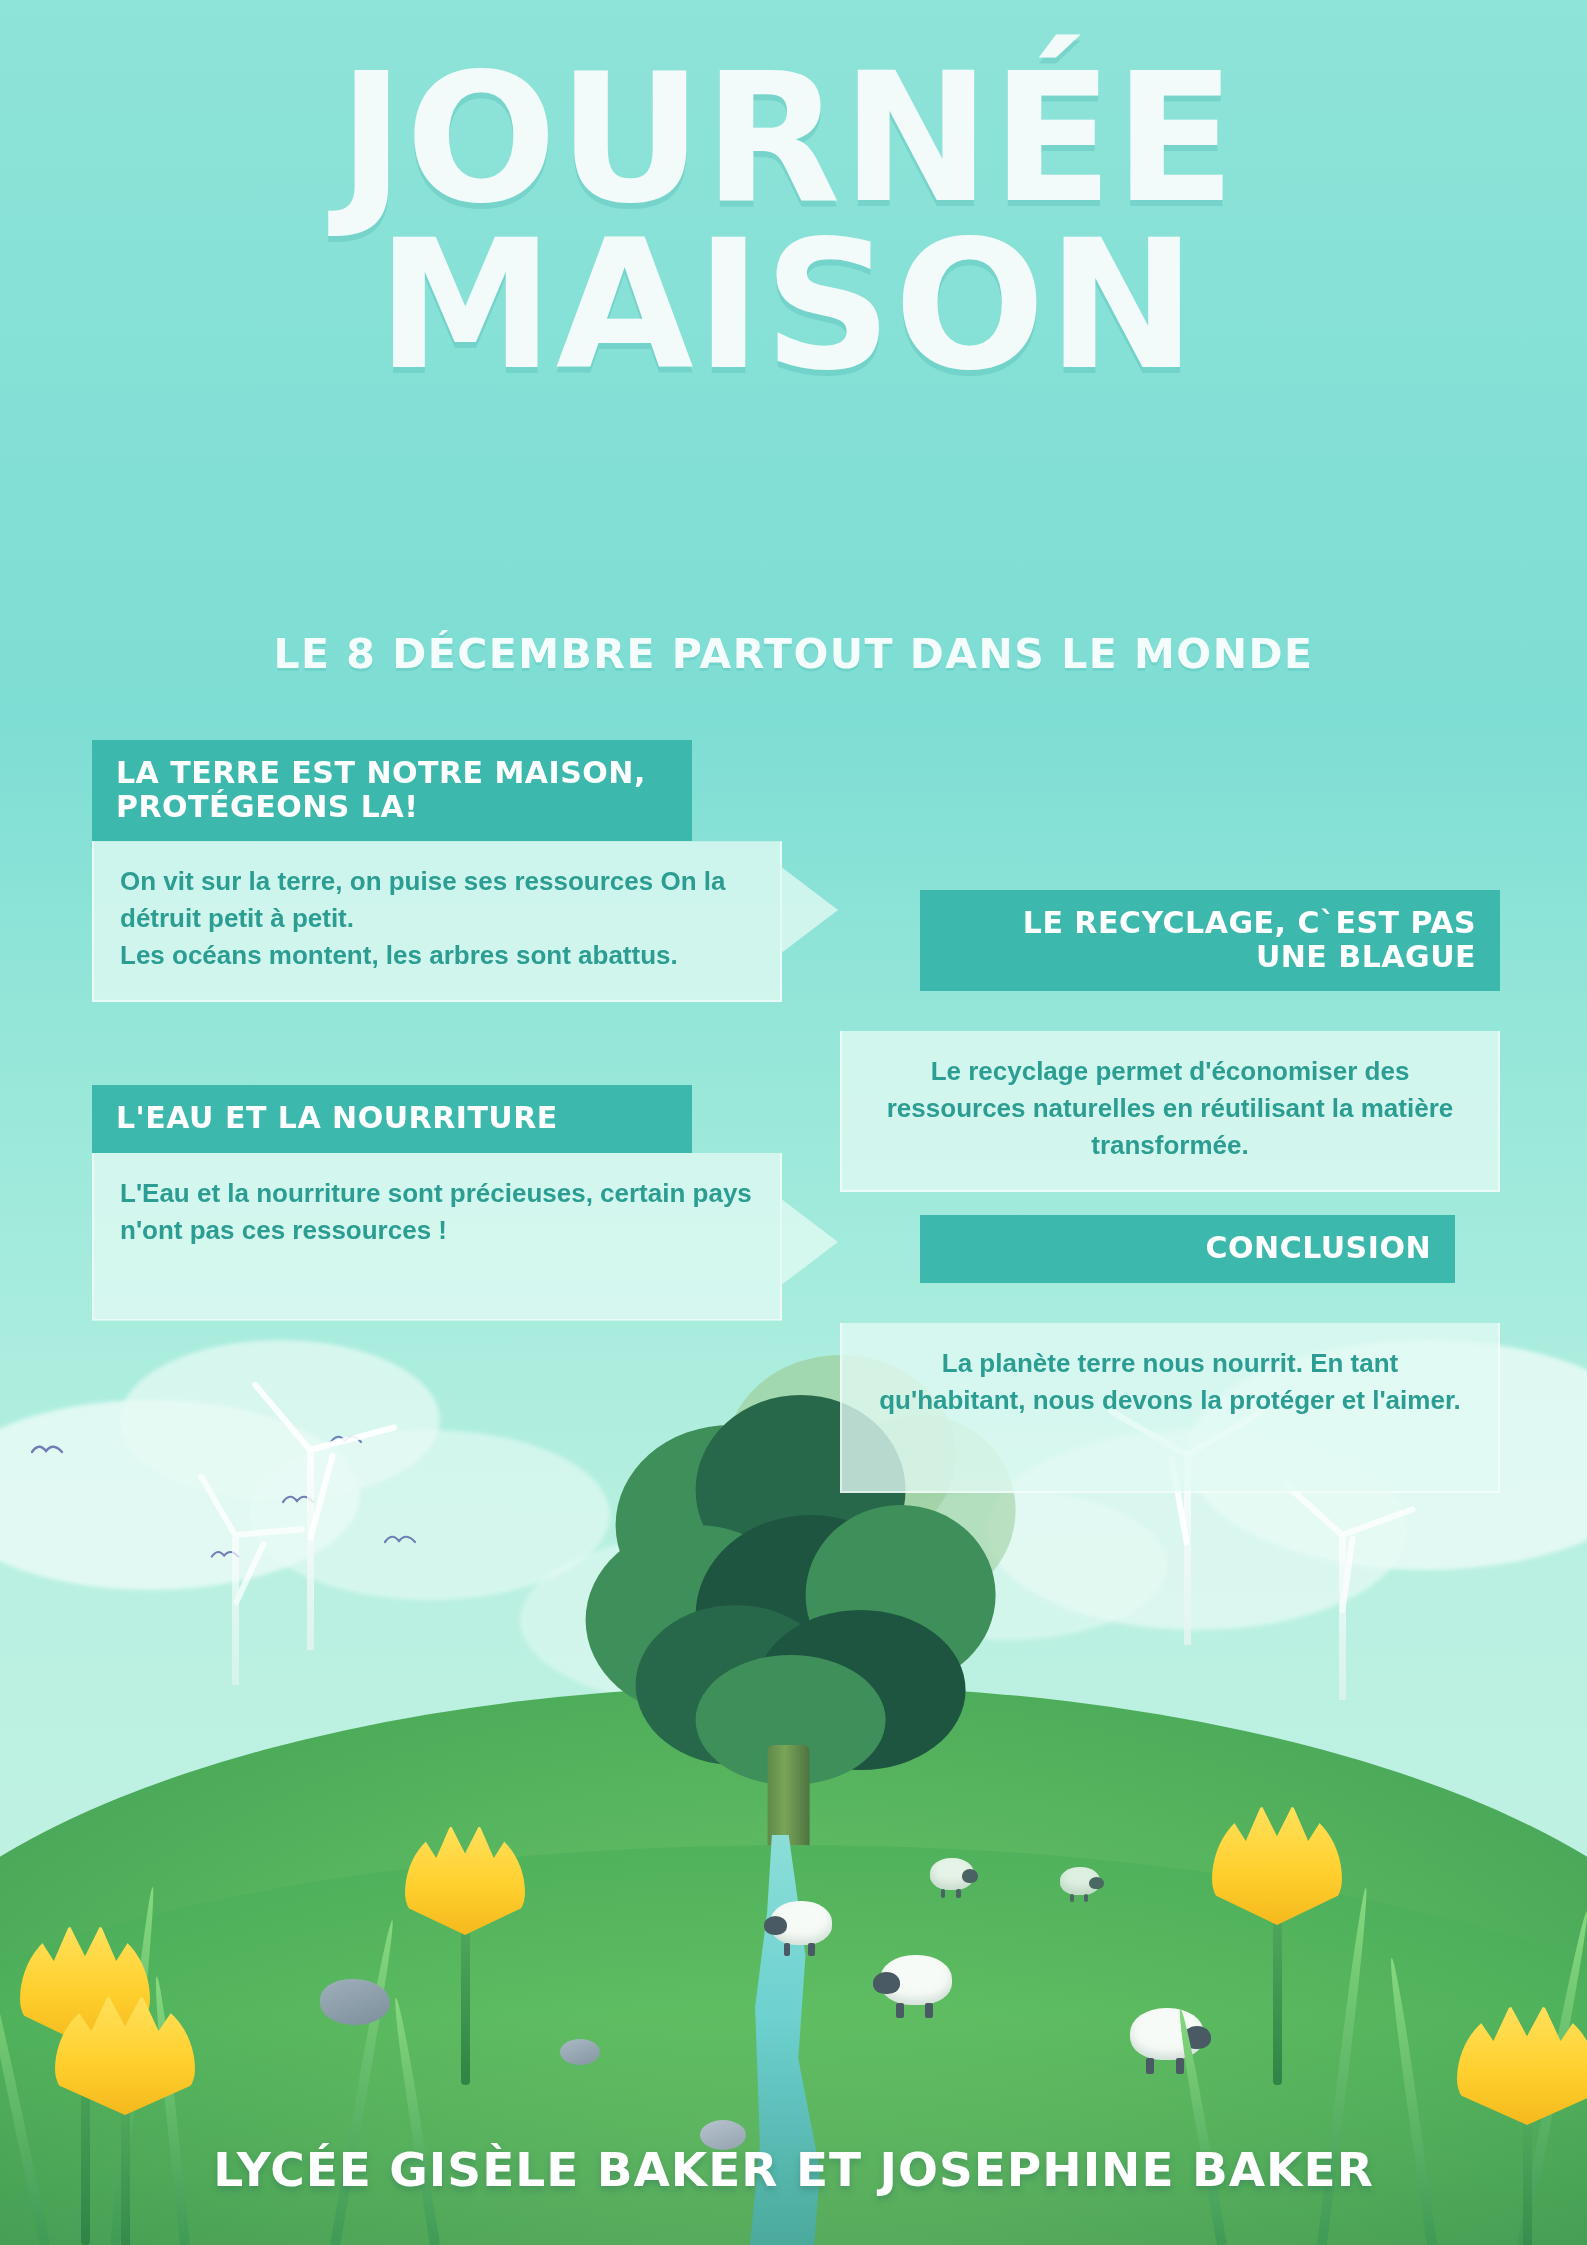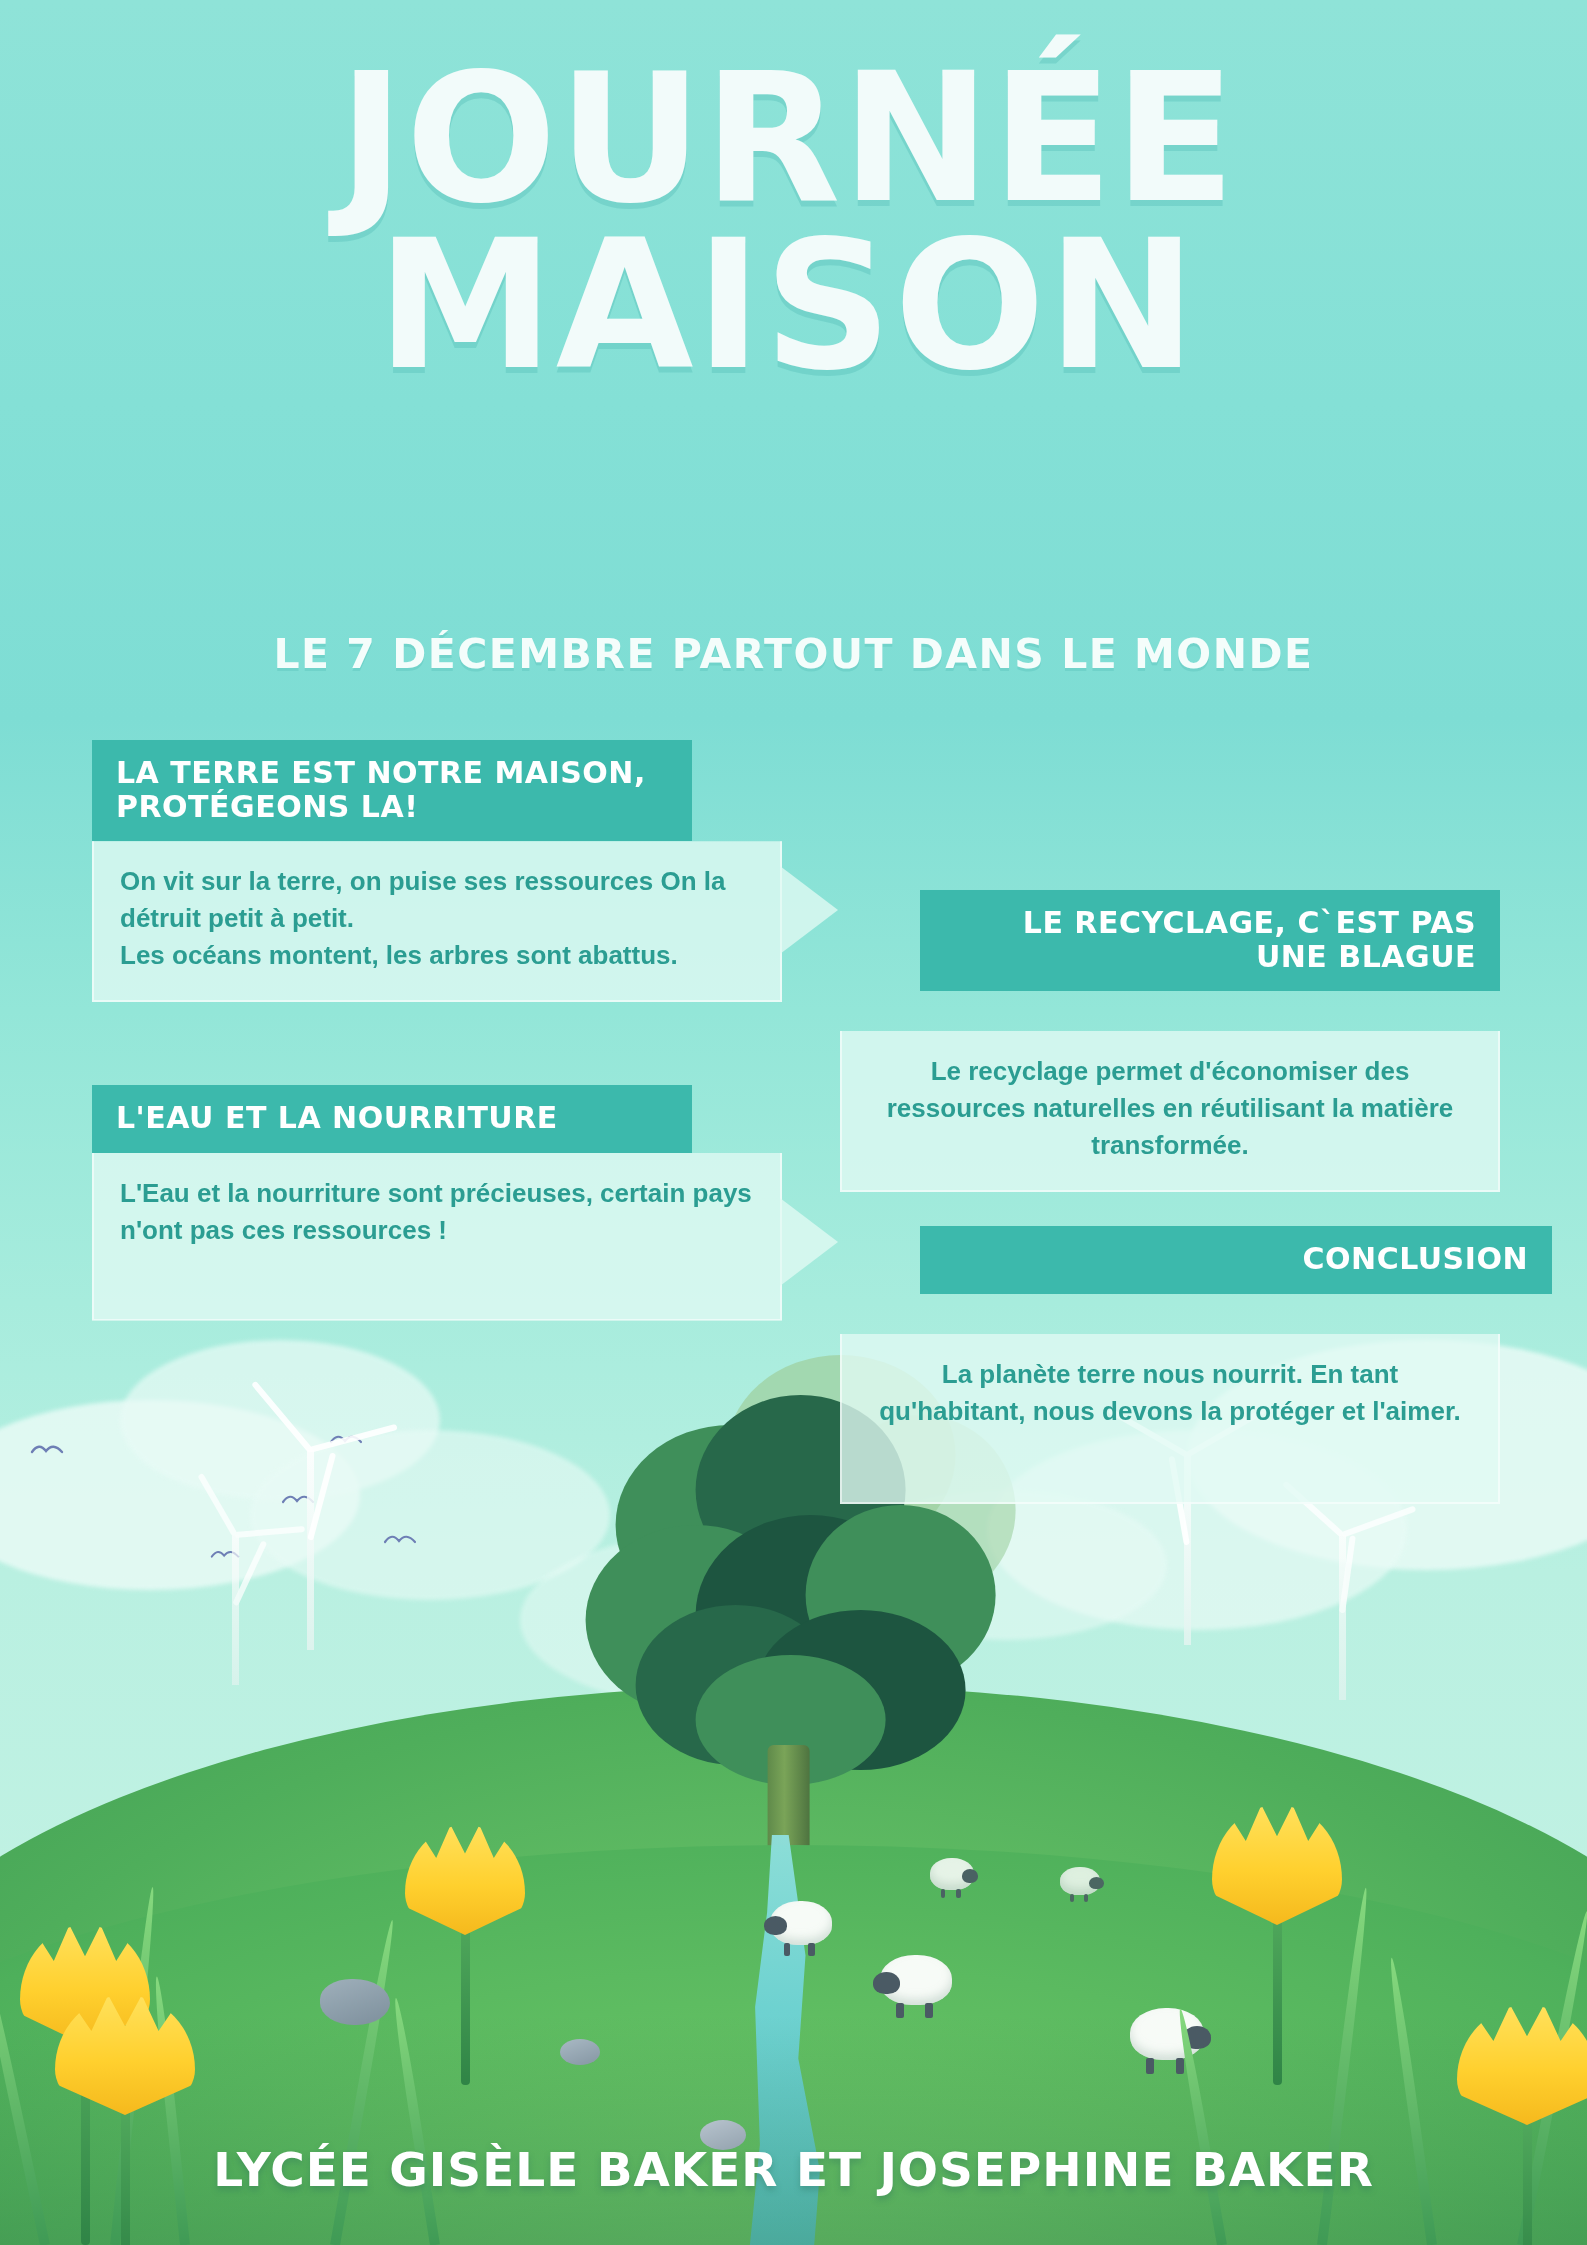--- a/index.html
+++ b/index.html
@@ -291,21 +291,21 @@
   .card.right .card-head { text-align: right; }
   .card.right .card-body { text-align: center; margin-top: 40px; }
 
   .card1 { left: 92px;  top: 740px;  width: 690px; }
   .card1 .card-head { width: 600px; }
   .card2 { left: 92px;  top: 1085px; width: 690px; }
   .card2 .card-head { width: 600px; }
   .card3 { left: 840px; top: 890px;  width: 660px; }
   .card3 .card-head { width: 580px; margin-left: 80px; }
   .card4 { left: 840px; top: 1215px; width: 660px; }
-  .card4 .card-head { width: 632px; margin-left: 80px; margin-top: 11px; }
+  .card4 .card-head { width: 535px; margin-left: 80px; }
 
   
   .footer {
     position: absolute;
     left: 0; right: 0;
     bottom: 48px;
     text-align: center;
     color: #ffffff;
     font-family: "DejaVu Sans", sans-serif;
     font-weight: 700;
@@ -469,21 +469,21 @@
 
   <div style="position:absolute; left:320px; bottom:220px; width:70px; height:46px; background:linear-gradient(160deg,#9fb0bb,#7d8f9c); border-radius:46% 54% 50% 50%;"></div>
   <div style="position:absolute; left:560px; bottom:180px; width:40px; height:26px; background:linear-gradient(160deg,#a9b9c4,#8596a3); border-radius:50%;"></div>
   <div style="position:absolute; left:700px; bottom:95px; width:46px; height:30px; background:linear-gradient(160deg,#b8c4ce,#93a2ae); border-radius:50%;"></div>
 
   <div class="headline">
     <span>JOURNÉE</span>
     <span class="l2">MAISON</span>
   </div>
 
-  <div class="subtitle">LE 7 DÉCEMBRE PARTOUT DANS LE MONDE</div>
+  <div class="subtitle">LE 8 DÉCEMBRE PARTOUT DANS LE MONDE</div>
 
   <div class="card left card2">
     <div class="card-head">L'EAU ET LA NOURRITURE</div>
     <div class="card-body" style="min-height:168px;">L'Eau et la nourriture sont précieuses, certain pays n'ont pas ces ressources !</div>
     <div class="arrow"></div>
   </div>
 
   <div class="card left card1">
     <div class="card-head">LA TERRE EST NOTRE MAISON, PROTÉGEONS LA!</div>
     <div class="card-body" style="white-space:pre-line;">On vit sur la terre, on puise ses ressources On la détruit petit à petit.

